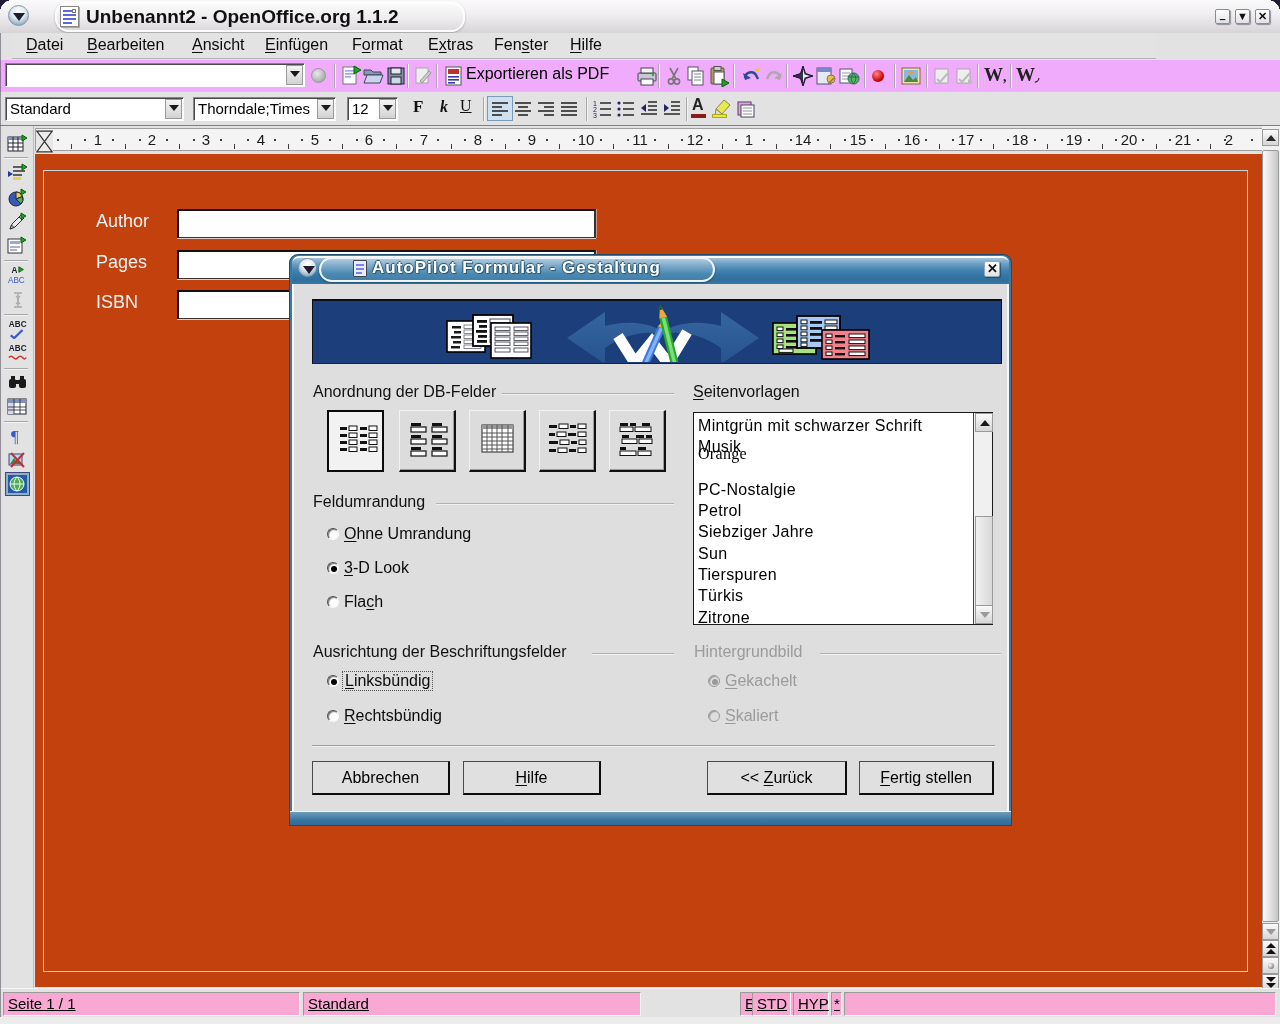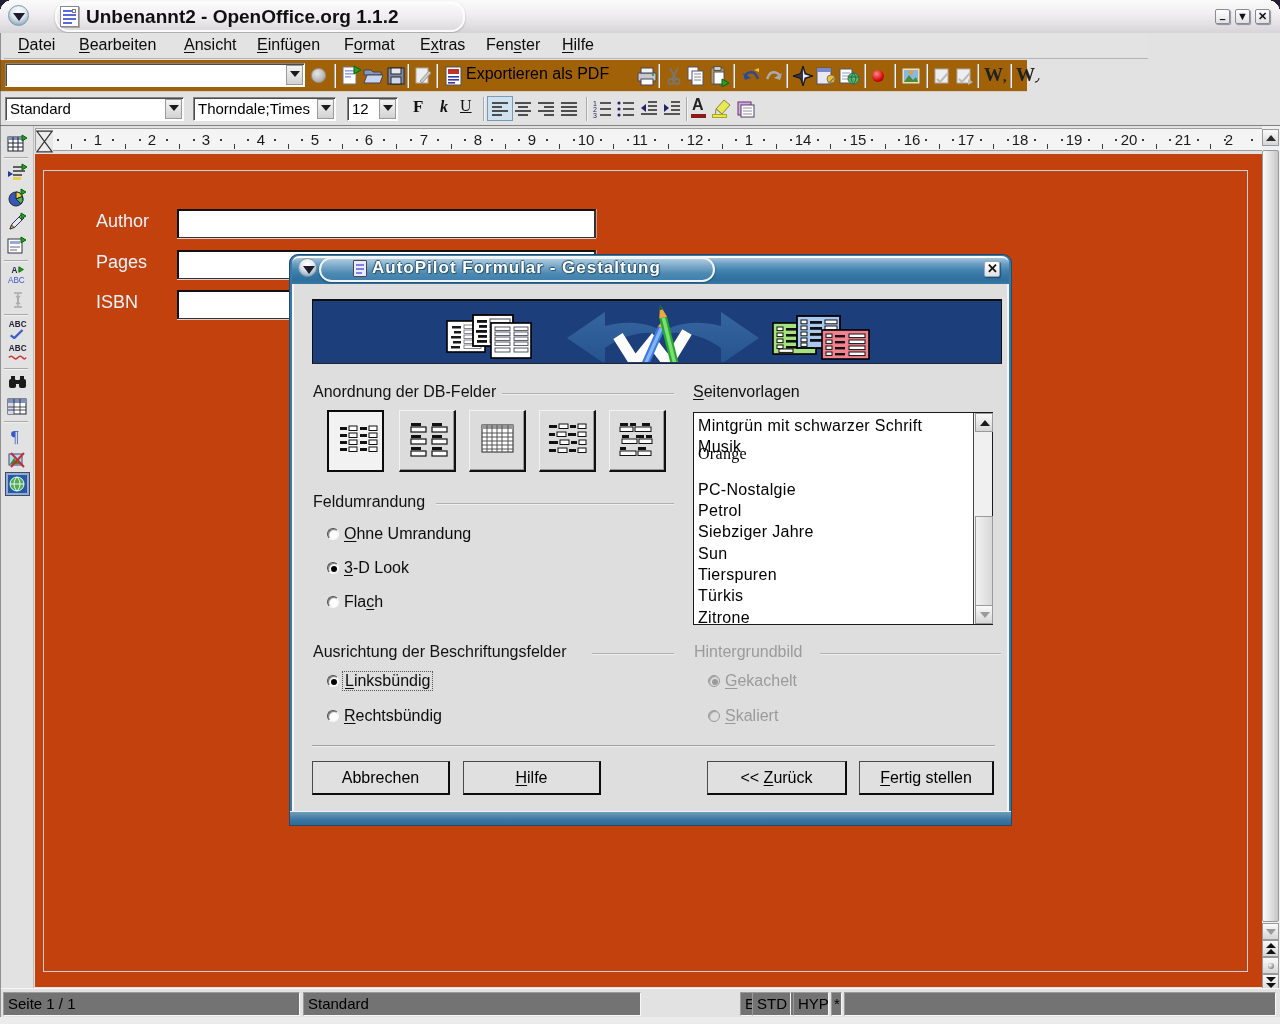--- a/index.html
+++ b/index.html
@@ -19,26 +19,26 @@
   background:radial-gradient(circle at 50% 30%, #ffffff 0%, #dfe7ee 45%, #9fb6c8 75%, #5c82a0 100%);
   border:1px solid #7d98ad; }
 .mini-circle:after { content:""; position:absolute; left:4px; top:7px;
   border-left:6px solid transparent; border-right:6px solid transparent; border-top:8px solid #1d1d2e; }
 #win-btns { right:10px; top:9px; }
 .wbtn { display:inline-block; width:15px; height:15px; margin-left:5px; position:relative;
   background:linear-gradient(#ffffff,#e2e2e6); border:1px solid #8a8a96; border-radius:2px;
   box-shadow:1px 1px 1px rgba(60,60,80,.5); color:#111; font-size:11px; font-weight:bold;
   text-align:center; line-height:13px; vertical-align:top; }
 
-#menubar { left:4px; top:33px; width:1144px; height:26px; background:#e3e3e3;
+#menubar { left:12px; top:33px; width:1144px; height:26px; background:#e3e3e3;
   border-bottom:1px solid #b4b4b4; font-size:16px; color:#0a0a0a; }
 #menubar span { position:absolute; top:3px; }
 u { text-decoration:underline; text-underline-offset:2px; }
 
-#tb1 { left:0; top:60px; width:1027px; height:32px; background:#a16207; border-bottom:1px solid #cdcdcd; }
+#tb1 { left:0; top:60px; width:1280px; height:32px; background:#f0abfc; border-bottom:1px solid #cdcdcd; }
 #tb2 { left:0; top:93px; width:1280px; height:33px; background:#e2e2e2; border-bottom:1px solid #808080; }
 .combo { position:absolute; background:#fff; border:1px solid #858585;
   border-right-color:#fdfdfd; border-bottom-color:#fdfdfd;
   box-shadow:inset 1px 1px 0 #4a4a4a; font-size:15px; color:#000; }
 .combo .cbtn { position:absolute; right:1px; top:1px; bottom:1px; width:17px;
   background:linear-gradient(#f4f4f4,#d2d2d2); border:1px solid #9a9a9a; }
 .cbtn:after { content:""; position:absolute; left:3px; top:5px; border-left:5px solid transparent;
   border-right:5px solid transparent; border-top:6px solid #1a1a1a; }
 .tsep { position:absolute; width:1px; background:#a8a8a8; box-shadow:1px 0 0 #f4f4f4; }
 .ticon { position:absolute; width:22px; height:22px; }
@@ -63,23 +63,23 @@
   box-shadow:0 1px 0 rgba(230,240,248,.8), 1px 0 0 rgba(230,240,248,.5); }
 
 #vscroll { left:1262px; top:126px; width:18px; height:862px; background:#eef0f2; }
 .sbtn { position:absolute; left:0px; width:17px; height:17px; background:linear-gradient(#fafafa,#d6d6d6);
   border:1px solid #9a9a9a; }
 .arr { width:0; height:0; position:absolute; }
 #vthumb { position:absolute; left:0px; top:24px; width:17px; height:772px;
   background:linear-gradient(90deg,#fafafa,#dcdcdc 60%,#c6c6c6); border:1px solid #9a9a9a; border-radius:2px; }
 
 #statusbar { left:0; top:988px; width:1280px; height:29px; background:#e2e2e2; border-top:1px solid #f6f6f6; }
-.scell { position:absolute; top:3px; height:24px; line-height:22px; background:#737373;
+.scell { position:absolute; top:3px; height:24px; line-height:22px; background:#f9a8d4;
   border:1px solid #9a9a9a; border-right-color:#f8f8f8; border-bottom-color:#f8f8f8;
-  font-size:15px; color:#000; padding:0 4px; }
+  font-size:15px; color:#000; padding:0 4px;text-decoration:underline; }
 #below-status { left:0; top:1017px; width:1280px; height:7px; background:#ececec; }
 
 #dlg { left:290px; top:255px; width:721px; height:570px; }
 #dlg-frame { position:absolute; left:0; top:0; width:721px; height:570px;
   border-radius:8px 8px 0 0; background:#3c7aa6; box-shadow:0 0 0 1px #1e4b6e; }
 #dlg-title { position:absolute; left:2px; top:1px; width:717px; height:28px; border-radius:7px 7px 0 0;
   background:linear-gradient(#a3c4dc 0%, #6da0c4 22%, #4585b2 45%, #3577a5 65%, #2f6f9d 85%, #3878a3 100%);
   border-top:2px solid #fdfdfd; }
 #dlg-tab { position:absolute; left:29px; top:2px; width:396px; height:25px; border-radius:13px;
   border:2px solid #eef4f8; background:linear-gradient(#aecbe0 0%, #7aa8c8 35%, #4c89b2 70%, #4181ac 100%);

